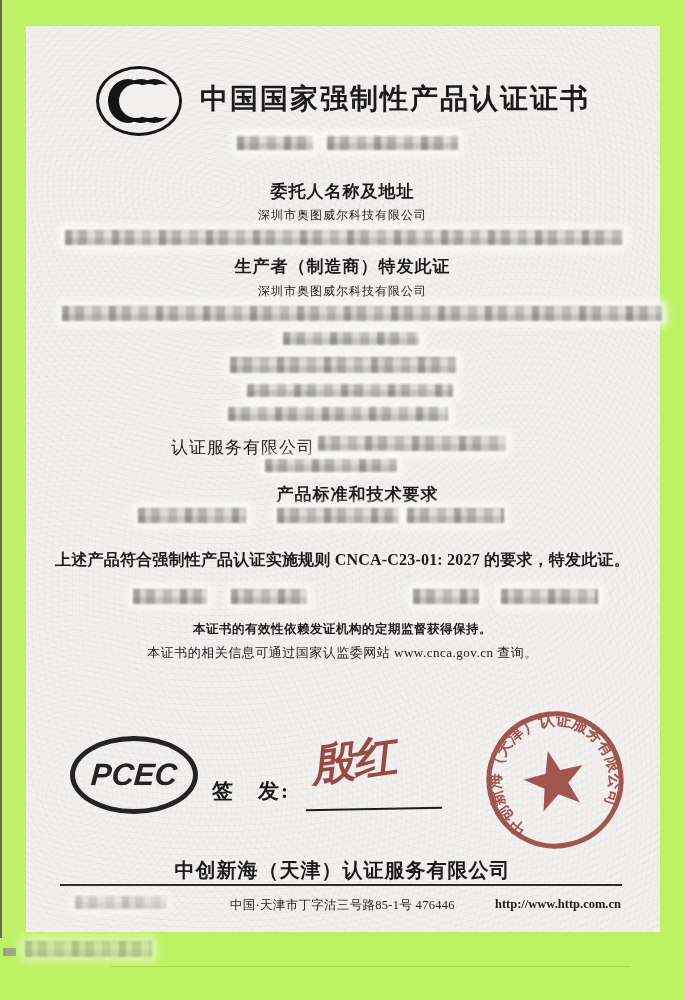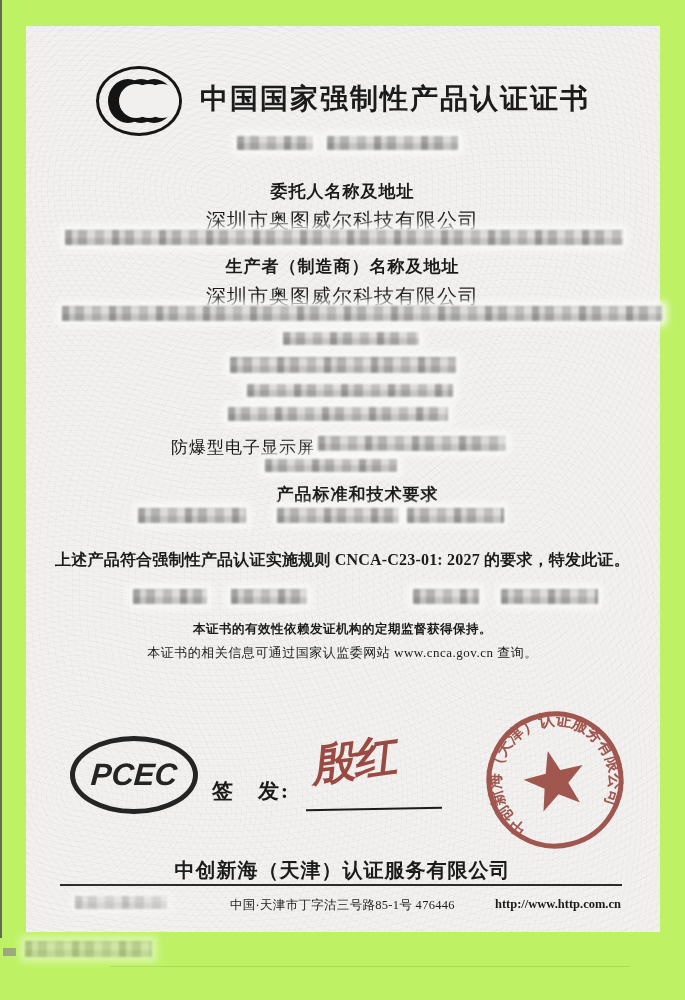--- a/index.html
+++ b/index.html
@@ -42,21 +42,21 @@
       repeating-linear-gradient(90deg, rgba(60,60,60,.38) 0 7px, rgba(165,165,165,.18) 7px 13px, rgba(90,90,90,.34) 13px 22px, rgba(195,195,195,.15) 22px 30px, rgba(110,110,110,.30) 30px 39px, rgba(205,205,205,.12) 39px 47px),
       repeating-linear-gradient(0deg, rgba(120,120,120,.26) 0 7px, rgba(225,225,225,.20) 7px 14px);
     background-color:#e2e1df;
     filter:blur(1.3px);
     box-shadow:0 0 7px 5px rgba(249,249,248,.9);
     border-radius:1px;
   }
   .redact.light{opacity:.55;}
 
   .h-bold{font-weight:bold;font-size:17px;letter-spacing:1px;}
-  .name-line{font-size:20px;letter-spacing:1px;}
+  .name-line{font-size:12px;letter-spacing:1px;}
   .prod-label{position:absolute;left:171px;top:436px;font-size:17px;letter-spacing:1px;}
   .conformity{font-weight:bold;font-size:16px;letter-spacing:.2px;white-space:nowrap;}
   .note-bold{font-weight:bold;font-size:12.5px;letter-spacing:.5px;}
   .note{font-size:13px;letter-spacing:.5px;}
 
   
   .pcec-oval{position:absolute;left:70px;top:736px;width:128px;height:78px;border:5px solid #242424;border-radius:50%;
     box-sizing:border-box;display:flex;align-items:center;justify-content:center;}
   .pcec-text{font-family:"Liberation Sans","DejaVu Sans",sans-serif;font-weight:bold;font-style:italic;font-size:31px;
     color:#242424;letter-spacing:0px;transform:skewX(-4deg);}
@@ -91,30 +91,30 @@
 
   <div class="title">中国国家强制性产品认证证书</div>
 
   <div class="redact" style="left:237px;top:136px;width:76px;height:14px;"></div>
   <div class="redact" style="left:327px;top:136px;width:131px;height:14px;"></div>
 
   <div class="row h-bold" style="top:180px;">委托人名称及地址</div>
   <div class="row name-line" style="top:207px;">深圳市奥图威尔科技有限公司</div>
   <div class="redact" style="left:65px;top:230px;width:558px;height:15px;"></div>
 
-  <div class="row h-bold" style="top:255px;">生产者（制造商）名称及地址</div>
+  <div class="row h-bold" style="top:255px;">生产者（制造商）特发此证</div>
   <div class="row name-line" style="top:283px;">深圳市奥图威尔科技有限公司</div>
   <div class="redact" style="left:62px;top:306px;width:600px;height:15px;"></div>
 
   <div class="redact" style="left:283px;top:332px;width:136px;height:13px;"></div>
   <div class="redact" style="left:230px;top:357px;width:226px;height:16px;"></div>
   <div class="redact" style="left:247px;top:384px;width:206px;height:13px;"></div>
   <div class="redact" style="left:228px;top:407px;width:220px;height:14px;"></div>
 
-  <div class="prod-label">防爆型电子显示屏</div>
+  <div class="prod-label">认证服务有限公司</div>
   <div class="redact" style="left:318px;top:436px;width:188px;height:15px;"></div>
   <div class="redact" style="left:265px;top:459px;width:132px;height:13px;"></div>
 
   <div class="row h-bold" style="top:483px;padding-left:15px;">产品标准和技术要求</div>
   <div class="redact" style="left:138px;top:508px;width:108px;height:15px;"></div>
   <div class="redact" style="left:277px;top:508px;width:122px;height:15px;"></div>
   <div class="redact" style="left:407px;top:508px;width:97px;height:15px;"></div>
 
   <div class="row conformity" style="top:550px;">上述产品符合强制性产品认证实施规则 CNCA-C23-01: 2027 的要求，特发此证。</div>
 

